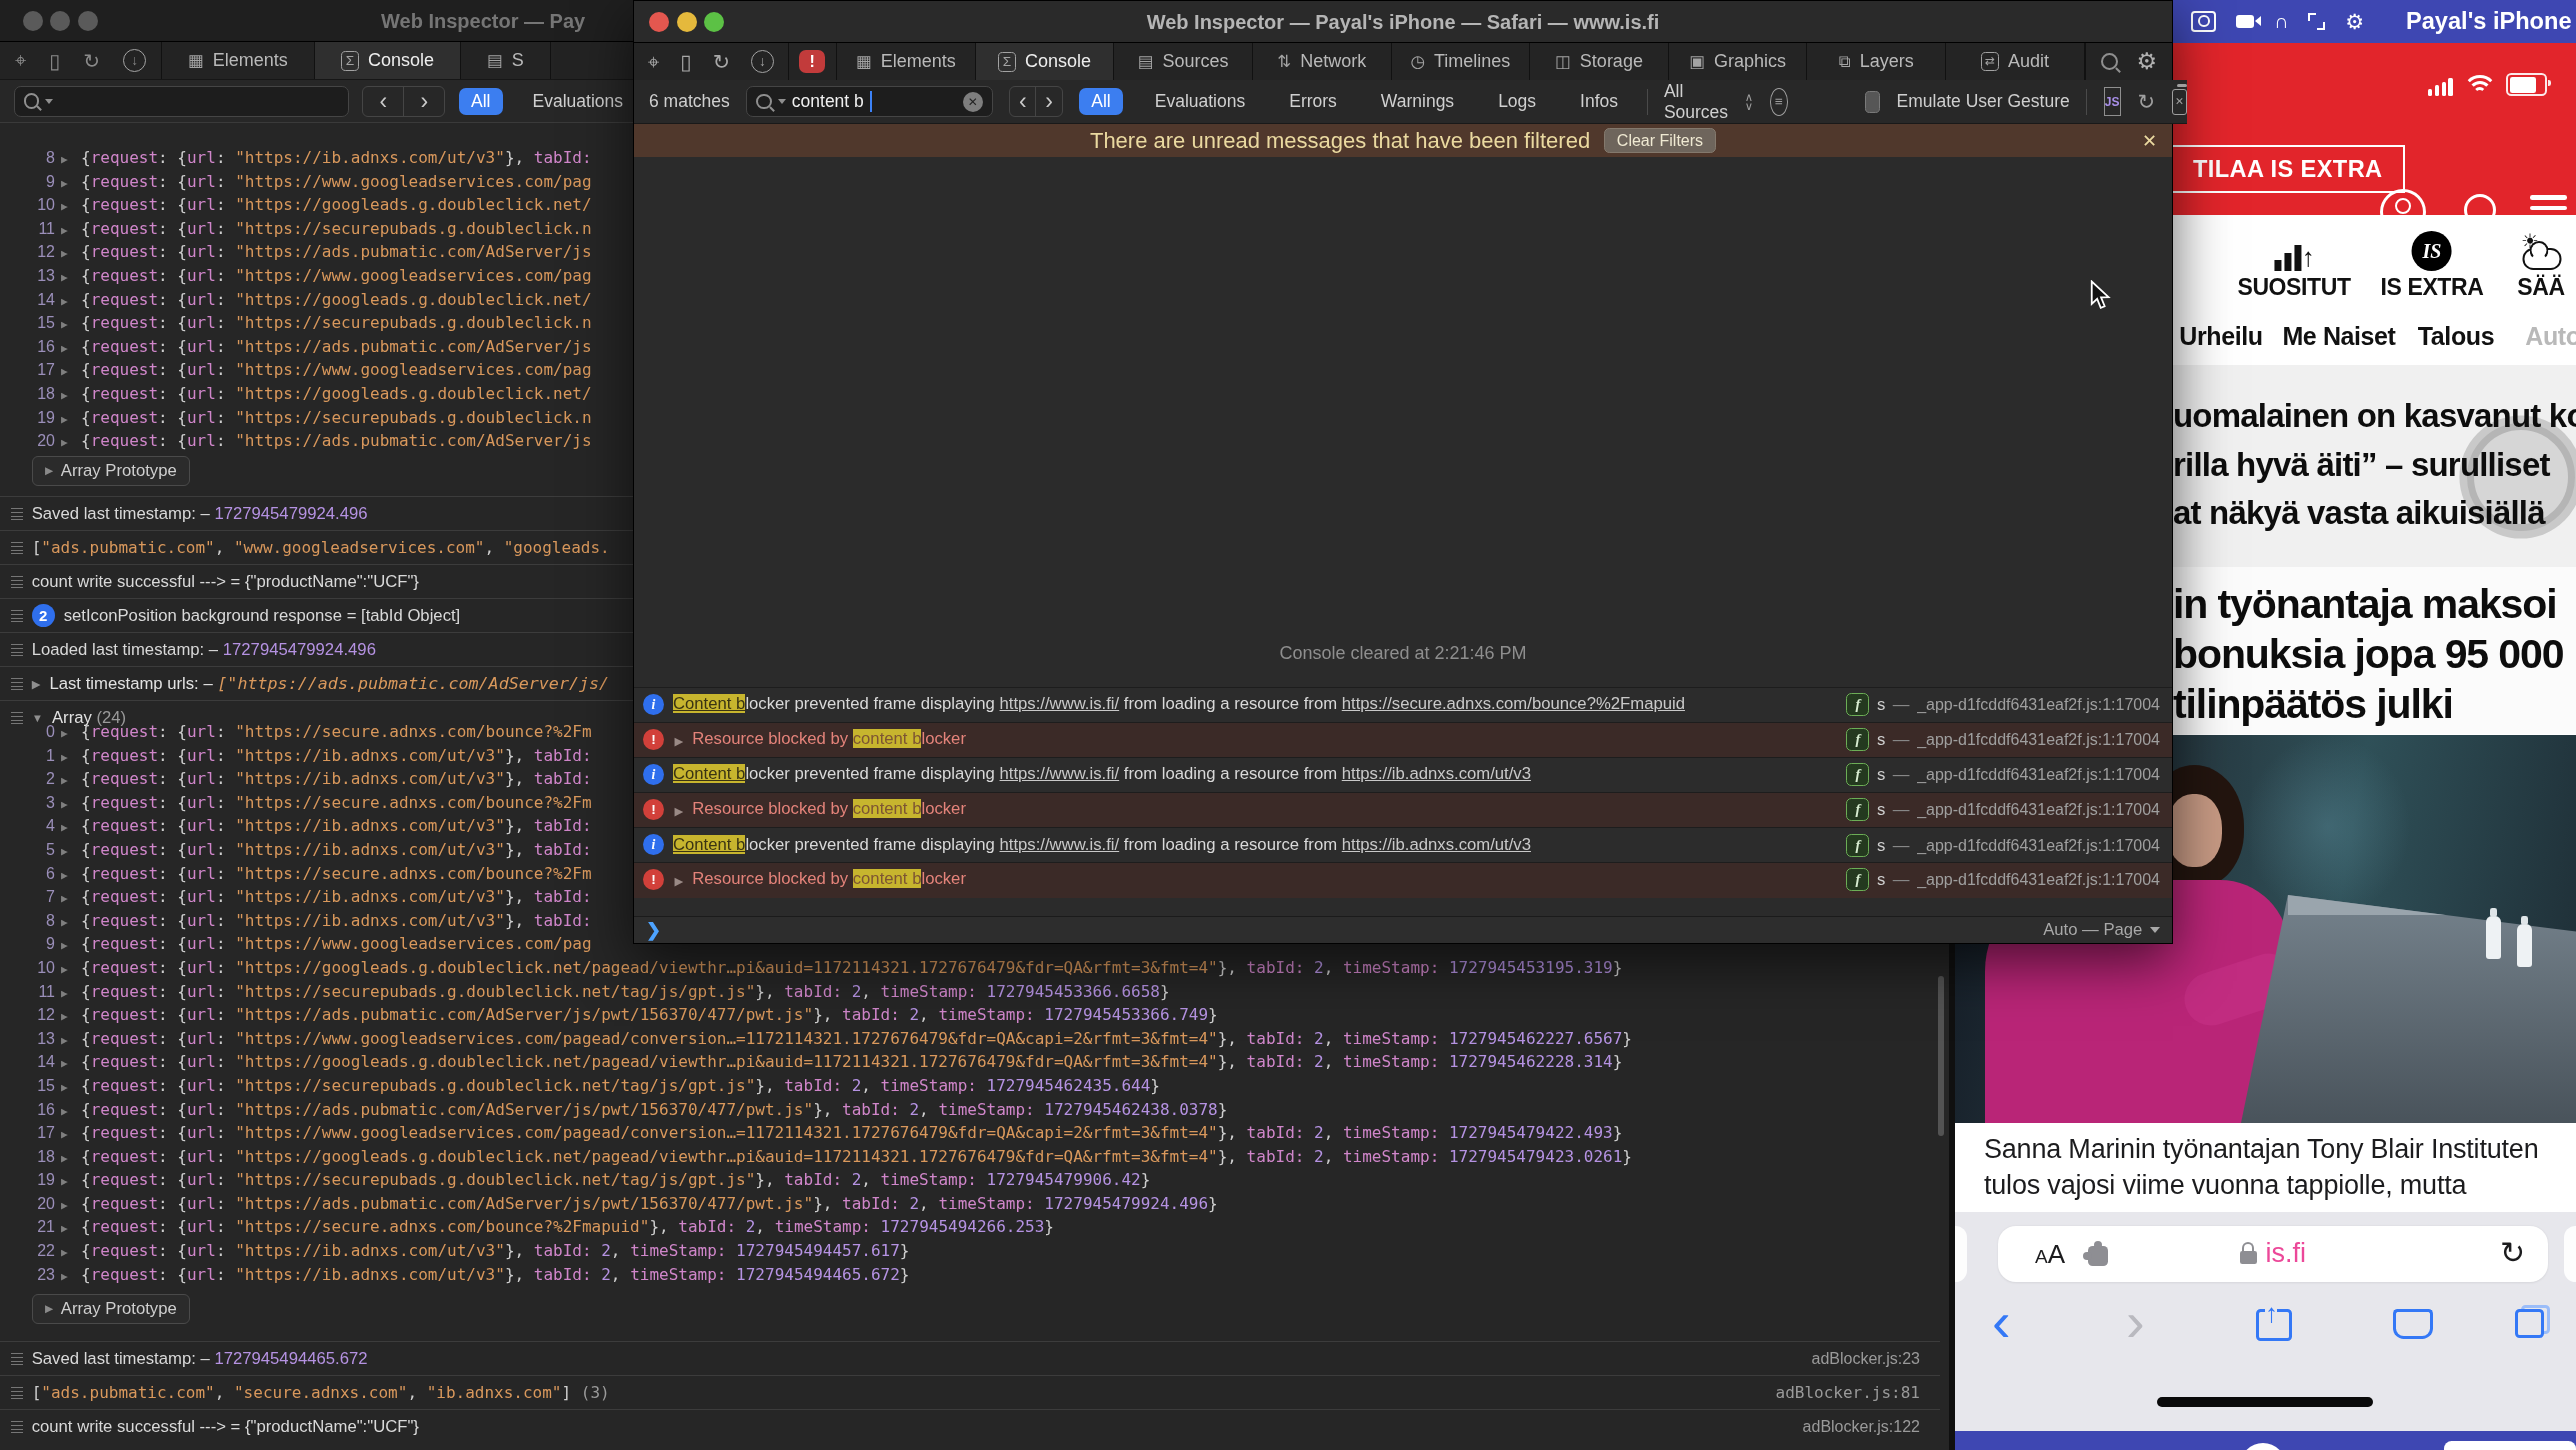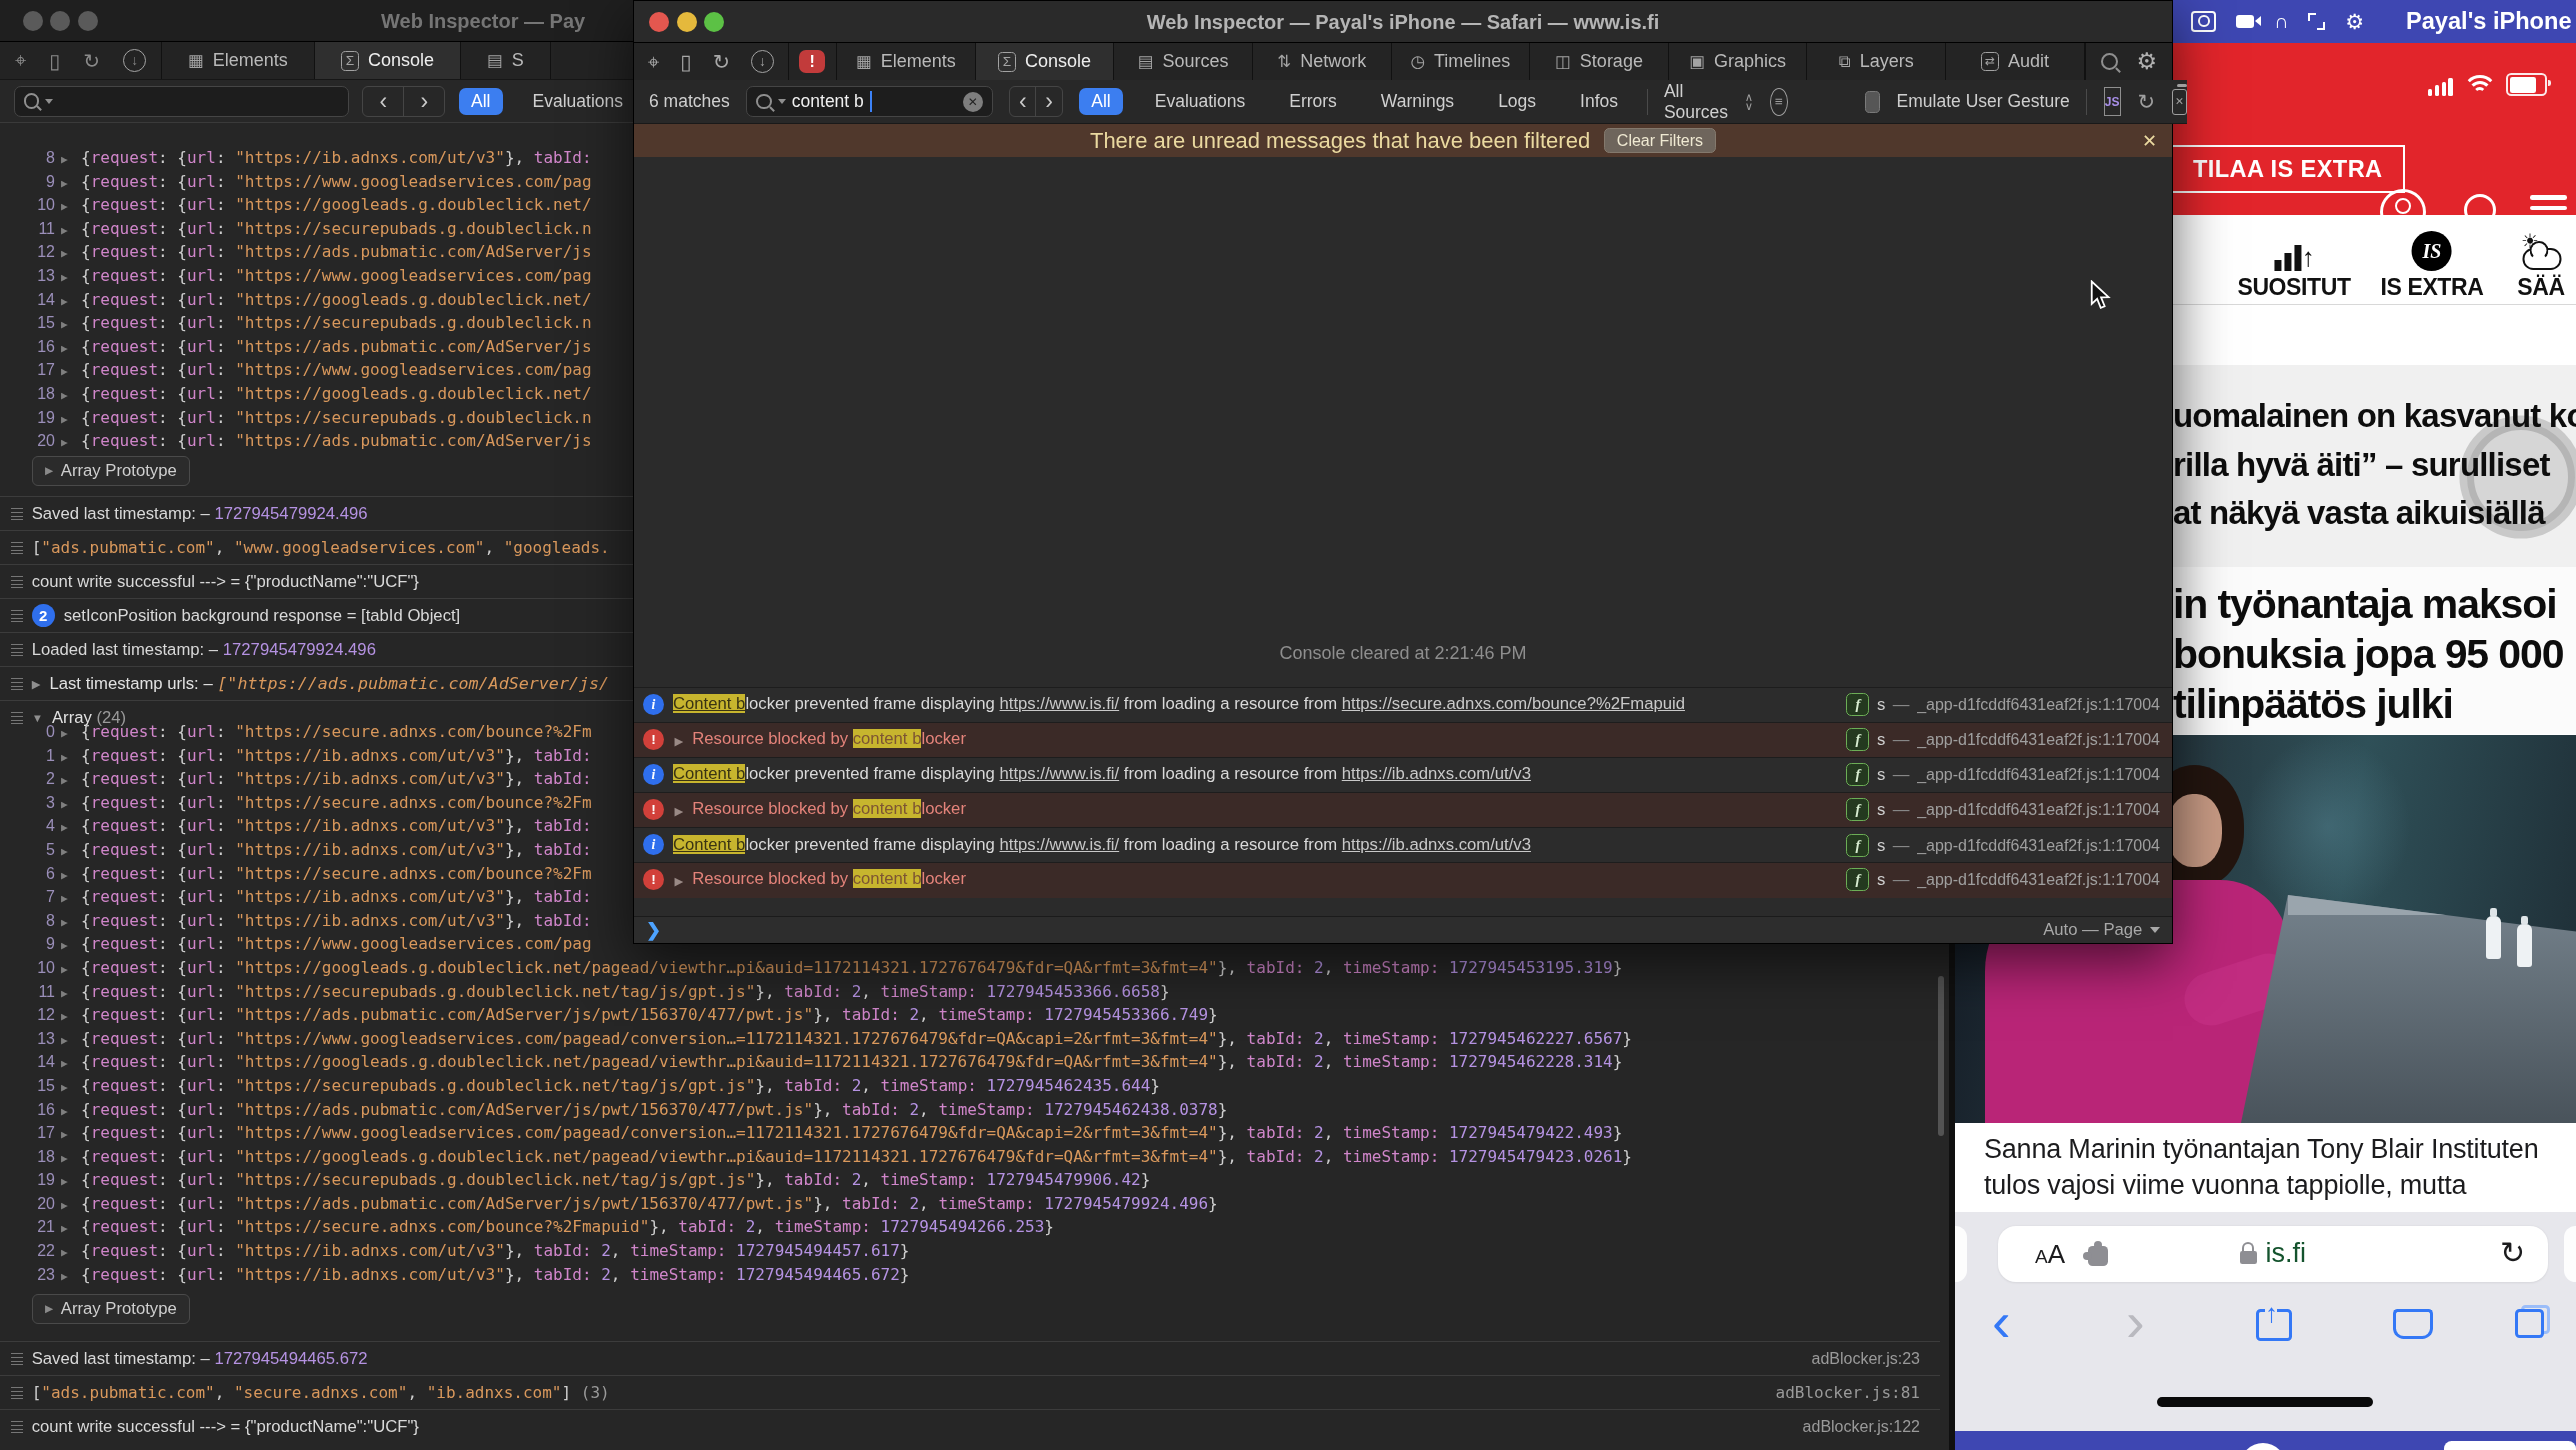--- a/index.html
+++ b/index.html
@@ -135,21 +135,21 @@
   .urlpill{left:43px;top:13.7px;width:550px;height:56px;background:#fff;border-radius:18px;box-shadow:0 0.8px 2.3px rgba(0,0,0,.08);}
   .edge-pill{top:13.7px;width:23px;height:56px;background:#fff;border-radius:18px;opacity:.9;}
   .aa{left:37px;top:13.7px;font-size:26px;color:#1c1c1e;}
   .aa .small{font-size:19px;}
   .puzzle{left:90px;top:20px;width:20px;height:20px;background:#8e8e93;border-radius:4.6px;}
   .puzzle::before{content:'';position:absolute;left:6px;top:-4.6px;width:8.4px;height:8.4px;background:#8e8e93;border-radius:50%;}
   .puzzle::after{content:'';position:absolute;left:-4.6px;top:6px;width:8.4px;height:8.4px;background:#8e8e93;border-radius:50%;}
   .lockurl{left:0;top:12px;width:100%;display:flex;align-items:center;justify-content:center;gap:9px;}
   .lock{width:16.7px;height:13px;background:#8e8e93;border-radius:2.3px;position:relative;margin-top:9px;}
   .lock::before{content:'';position:absolute;left:2.3px;top:-9px;width:7.6px;height:9px;border:2.3px solid #8e8e93;border-bottom:none;border-radius:6px 6px 0 0;}
-  .urltext{font-size:27px;color:#14532d;}
+  .urltext{font-size:27px;color:#ec4899;}
   .reload{left:502px;top:9px;font-size:30px;color:#1c1c1e;}
   .sf-tools{left:0;top:82px;width:100%;height:76px;}
   .sf-back,.sf-fwd{position:absolute;top:0px;font-size:56px;line-height:56px;}
   .sf-back{left:37px;color:#3478f6;}
   .sf-fwd{left:171px;color:#b9b9bf;}
   .share{position:absolute;left:301px;top:12px;width:30px;height:35px;}
   .share .box{position:absolute;left:0;bottom:0;width:30px;height:26px;border:3px solid #3478f6;border-radius:4.6px;}
   .share .arr{position:absolute;left:9px;top:-6px;width:12px;text-align:center;font-size:26px;color:#3478f6;background:#e7e7ec;line-height:1;}
   .book{position:absolute;left:438px;top:15px;width:40px;height:29px;}
   .book::before,.book::after{content:'';position:absolute;top:0;width:16.7px;height:24px;border:3px solid #3478f6;}
@@ -430,20 +430,26 @@
       <div class="navitem" style="left: 586px; top: 12px;">
         <div class="nicon">
           <span class="weather-ic">
             <span class="sun">☀</span>
             <span class="cloud"></span>
           </span>
         </div>
         <div class="nlabel">SÄÄ</div>
       </div>
     </div>
+  <div class="ph-menu abs" id="ph-menu">
+      <span class="menuitem" style="left: 266px;">Urheilu</span>
+      <span class="menuitem" style="left: 384px;">Me Naiset</span>
+      <span class="menuitem" style="left: 501px;">Talous</span>
+      <span class="menuitem muted" style="left: 598px;">Auto</span>
+    </div>
   <div class="ph-h1 abs" id="ph-h1">
     <span class="avatar abs"></span>
   <div class="hl" style="top: 32px;">uomalainen on kasvanut kodissa,</div>
       <div class="hl" style="top: 81px;">rilla hyvä äiti” – surulliset</div>
       <div class="hl" style="top: 129px;">at näkyä vasta aikuisiällä</div>
     </div>
   <div class="ph-h2 abs" id="ph-h2">
       <div class="hl" style="top: 13.7px;">in työnantaja maksoi</div>
       <div class="hl" style="top: 64px;">bonuksia jopa 95 000</div>
       <div class="hl" style="top: 114px;">tilinpäätös julki</div>

